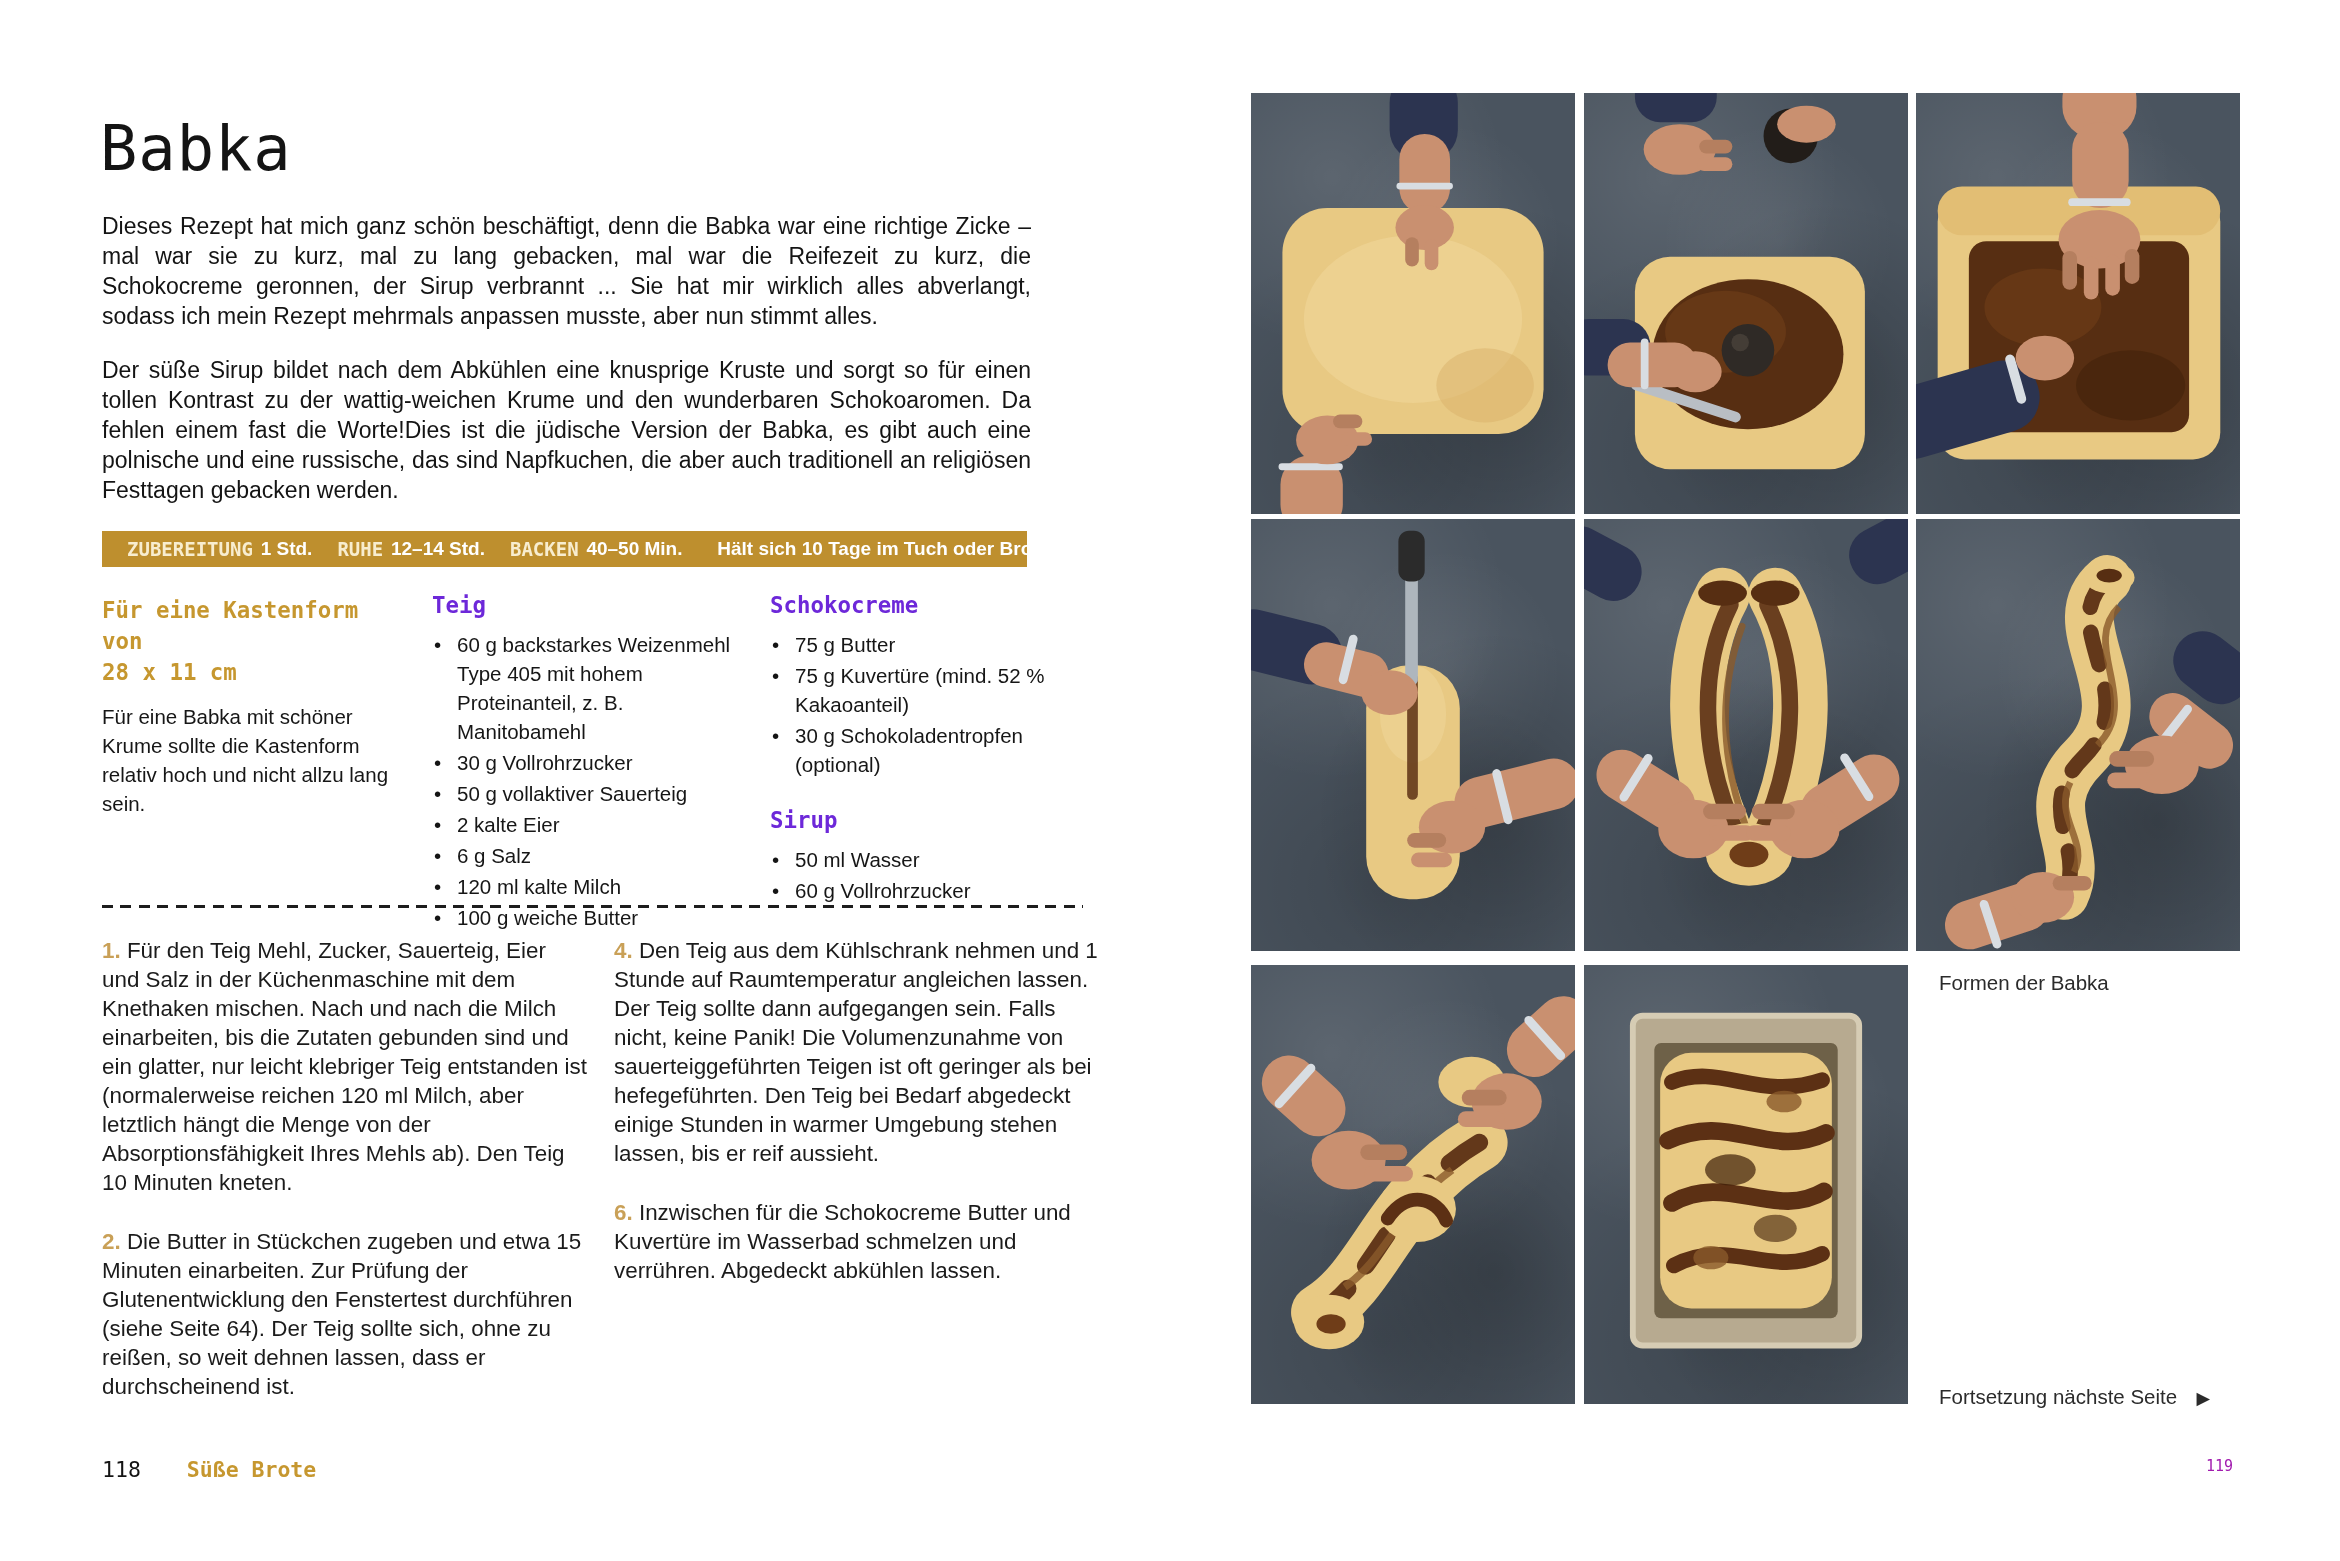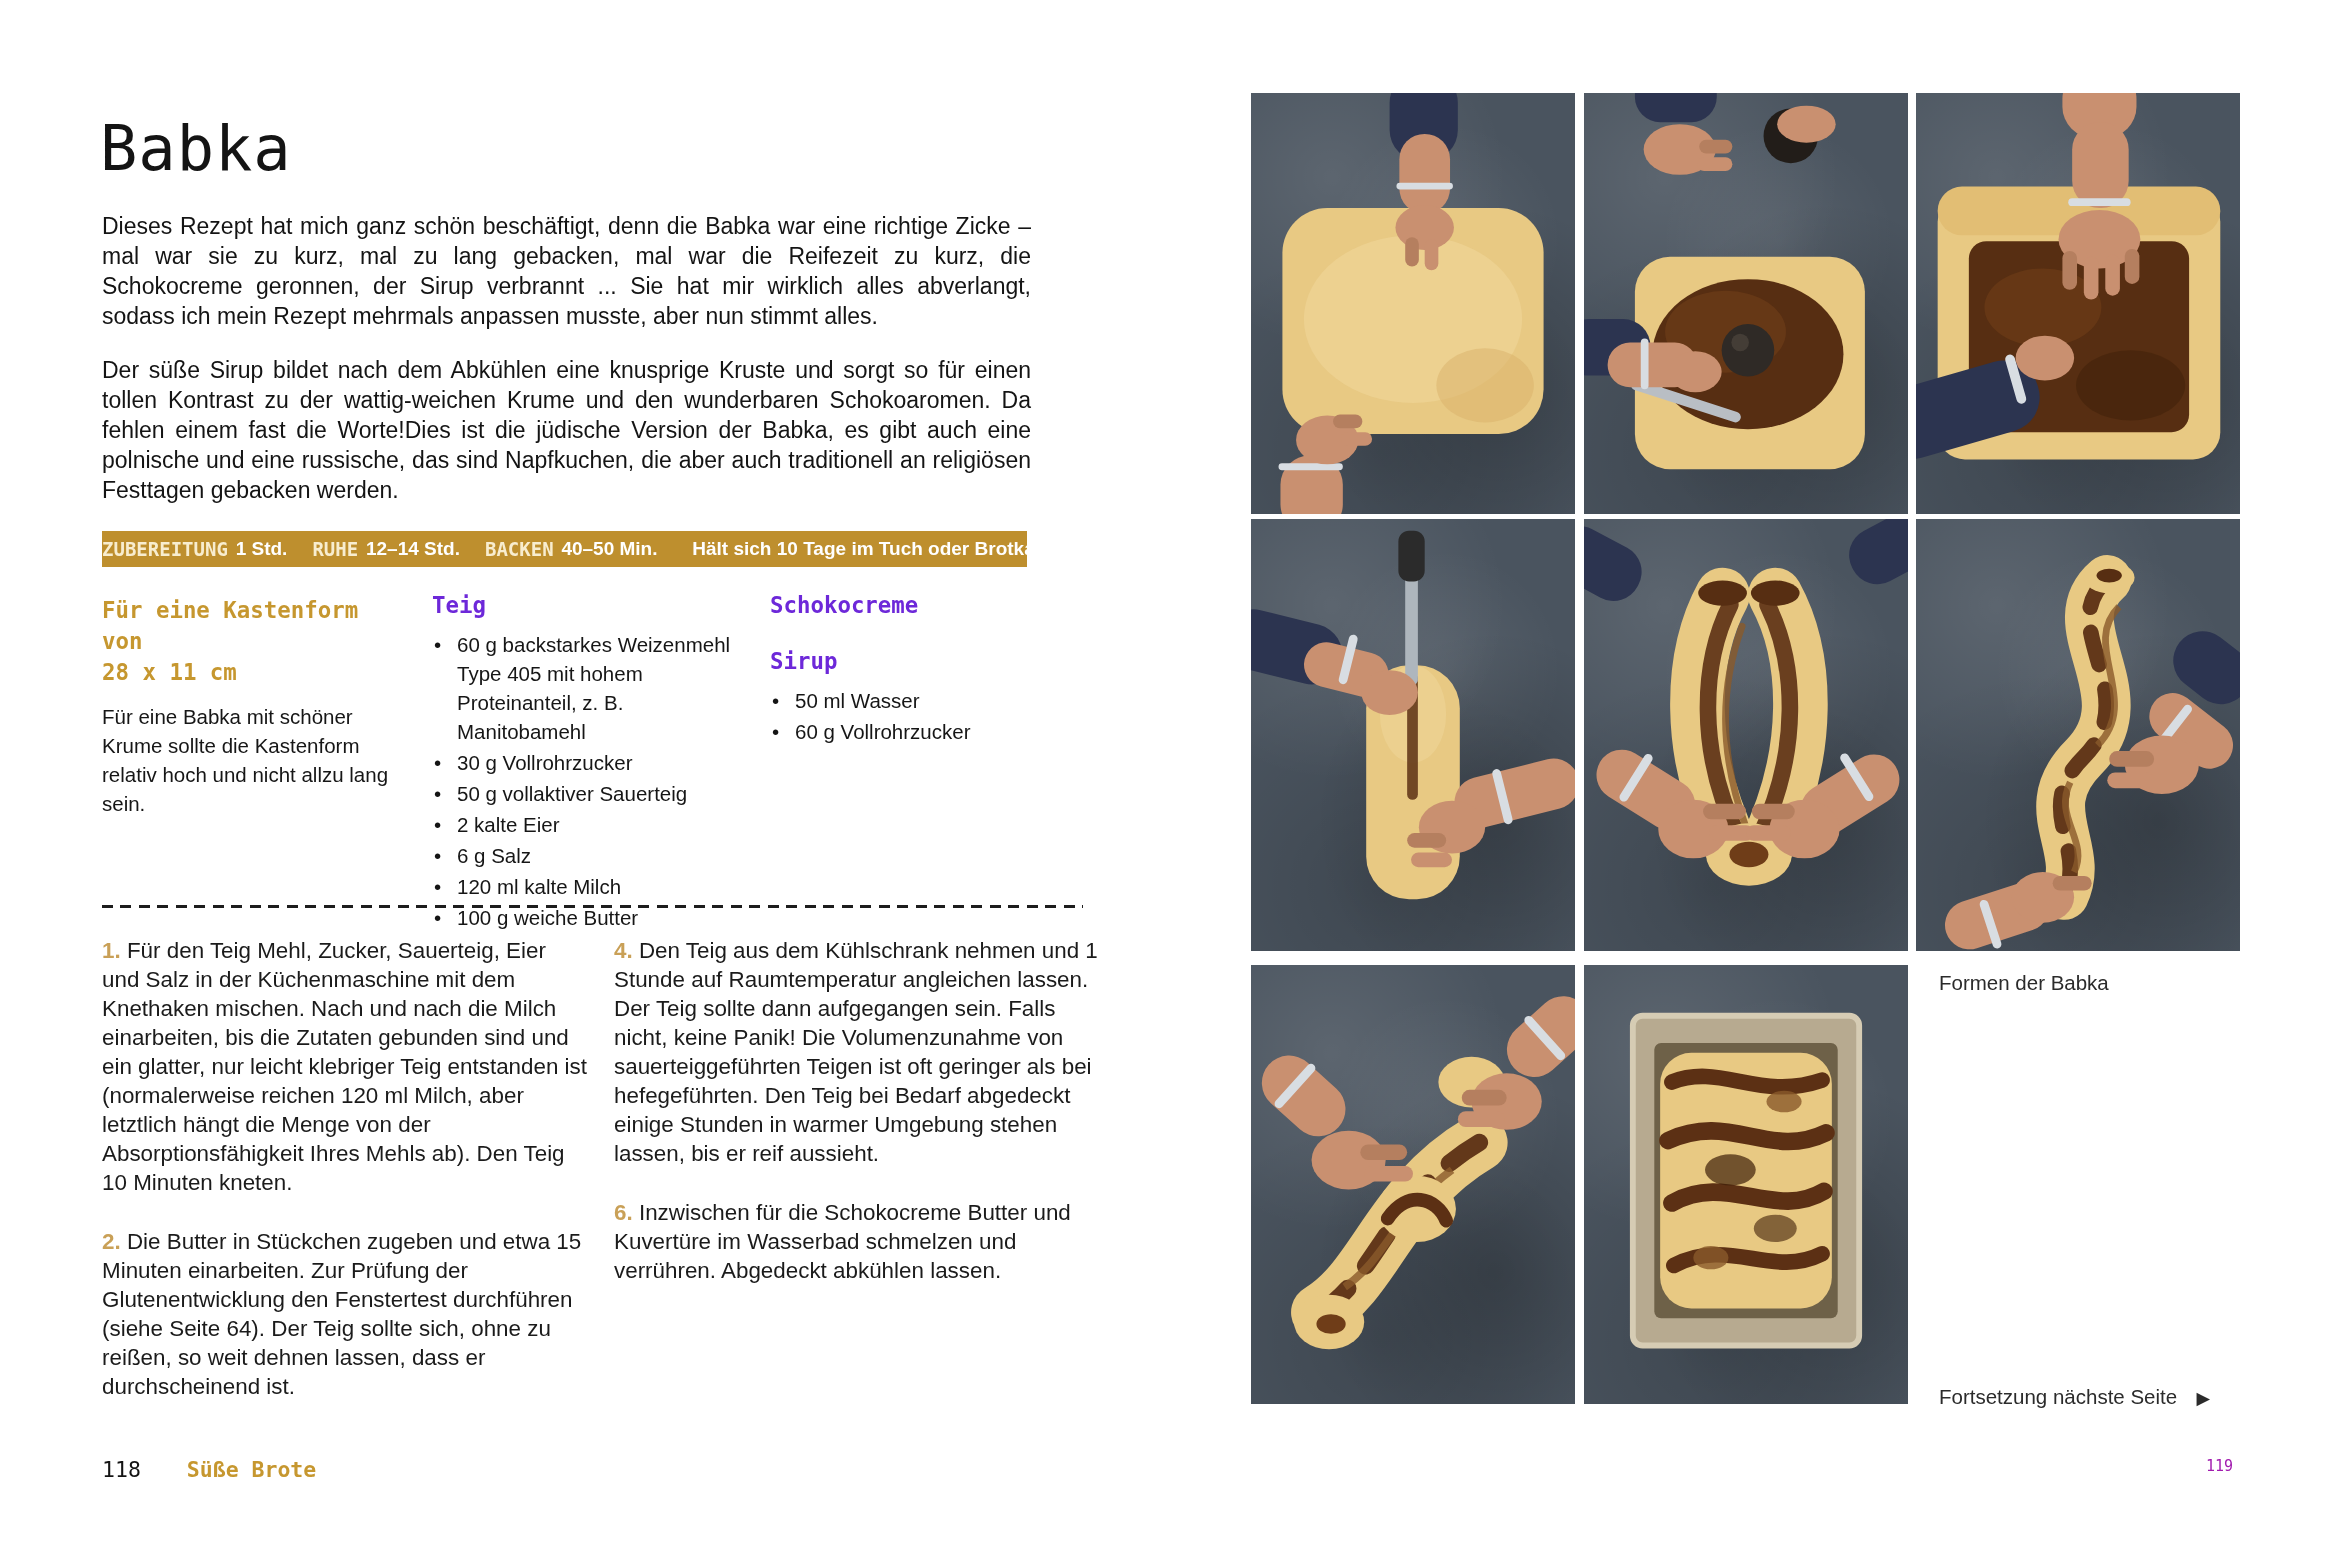--- a/index.html
+++ b/index.html
@@ -9,21 +9,21 @@
   }
   .abs{position:absolute;}
   .mono{font-family:"DejaVu Sans Mono", monospace;}
 
   
   .title{left:100px;top:70px;font-size:62px;letter-spacing:1px;color:#141414;font-weight:400;}
   .intro{left:102px;top:188px;width:929px;font-size:23px;line-height:30px;
          font-weight:normal;text-align:justify;color:#141414;}
   .intro2{top:332px;}
   .info-bar{left:102px;top:531px;width:925px;height:36px;background:#BE8F2E;
-            display:flex;align-items:center;padding-left:0;box-sizing:border-box;
+            display:flex;align-items:center;padding-left:25px;box-sizing:border-box;
             white-space:nowrap;}
   .info-bar .lab{font-family:"DejaVu Sans Mono", monospace;font-weight:bold;
                  color:#F8EDCF;font-size:19px;margin-right:7.8px;}
   .info-bar .val{color:#ffffff;font-size:19px;font-weight:bold;margin-right:25px;}
   .info-bar .note{color:#ffffff;font-size:19px;font-weight:bold;margin-left:9.8px;}
 
   .col{line-height:29px;font-size:20.5px;}
   .col-head{font-family:"DejaVu Sans Mono", monospace;font-weight:bold;font-size:22.4px;
             color:#6d28d9;margin:0 0 9.8px 0;}
   .yield-head{font-family:"DejaVu Sans Mono", monospace;font-weight:bold;font-size:22.4px;
@@ -92,20 +92,25 @@
     <li>50 g vollaktiver Sauerteig</li>
     <li>2 kalte Eier</li>
     <li>6 g Salz</li>
     <li>120 ml kalte Milch</li>
     <li>100 g weiche Butter</li>
   </ul>
 </div>
 
 <div class="abs col" style="left:770px;top:591px;width:317px;">
   <p class="col-head">Schokocreme</p>
+  <ul class="ing">
+    <li>75 g Butter</li>
+    <li>75 g Kuvertüre (mind. 52 % Kakaoanteil)</li>
+    <li>30 g Schokoladentropfen (optional)</li>
+  </ul>
   <p class="col-head" style="margin-top:27px;">Sirup</p>
   <ul class="ing">
     <li>50 ml Wasser</li>
     <li>60 g Vollrohrzucker</li>
   </ul>
 </div>
 
 <div class="abs dashline"></div>
 
 <div class="abs steps" style="left:102px;top:936px;">

